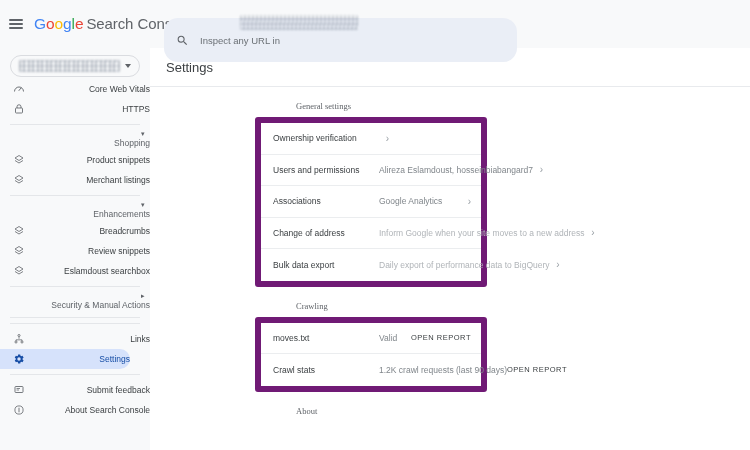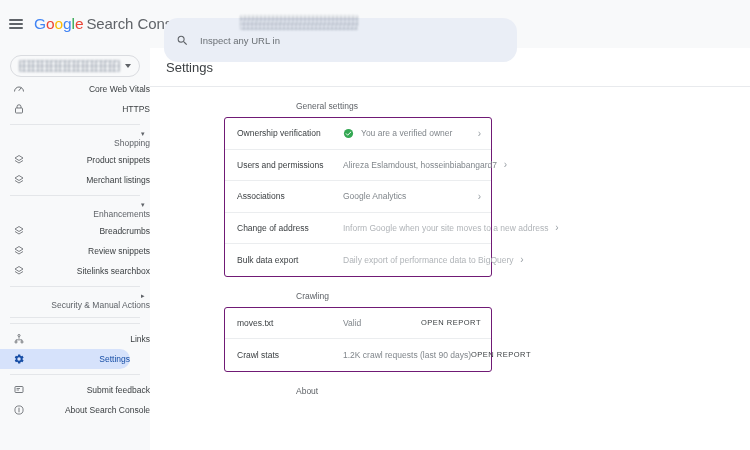--- a/index.html
+++ b/index.html
@@ -97,25 +97,25 @@
 
   
   .main {
     position: absolute; top: 48px; left: 150px;
     width: 600px; height: 402px;
     background: #ffffff;
     overflow: hidden;
   }
   .page-title { font-size: 13px; color: #3c4043; padding: 12px 0 0 16px; font-weight: 400; }
   .title-rule { height: 1px; background: #e8eaed; margin-top: 11px; }
-  .section-label { font-size: 8.5px; color: #5f6368; margin: 14px 0 6px 146px; }
+  .section-label { font-size: 8.5px; color: #5f6368; margin: 14px 0 6px 146px; font-family: Liberation Serif, serif; }
 
   .card {
-    margin-left: 74px; width: 268px;
-    background: #fff; border: 1px solid #701a75; border-radius: 3px;
+    margin-left: 105px; width: 232px;
+    background: #fff; border: 6px solid #701a75; border-radius: 3px;
   }
   .row {
     display: flex; align-items: center;
     height: 31.5px; padding: 0 10px 0 12px;
     border-bottom: 1px solid #ebedef;
     cursor: pointer;
   }
   .row:last-child { border-bottom: none; }
   .row .rname { font-size: 8.5px; color: #3c4043; width: 106px; flex: none; white-space: nowrap; }
   .row .rval { font-size: 8.5px; color: #80868b; flex: 1; display: flex; align-items: center; white-space: nowrap; }
@@ -225,21 +225,21 @@
       </span>
       <span class="lbl">Review snippets</span>
     </div>
     <div class="nav-item">
       <span class="ic">
         <svg viewBox="0 0 24 24" width="12" height="12">
             <path d="M12 3l8 5-8 5-8-5 8-5z" fill="none" stroke="#5f6368" stroke-width="1.6"></path>
             <path d="M4 13l8 5 8-5" fill="none" stroke="#5f6368" stroke-width="1.6"></path>
           </svg>
       </span>
-      <span class="lbl">Sitelinks searchbox</span>
+      <span class="lbl">Eslamdoust searchbox</span>
     </div>
 
     <div class="divider"></div>
 
     <div class="nav-group">
       <span class="arrow">▸</span>
       <span class="lbl">Security &amp; Manual Actions</span>
     </div>
 
     <div class="divider"></div>
@@ -290,29 +290,20 @@
   </div>
 
   <div class="main">
     <div class="page-title">Settings</div>
     <div class="title-rule"></div>
 
     <div class="section-label">General settings</div>
     <div class="card">
       <div class="row">
         <span class="rname">Ownership verification</span>
-        <span class="rval">
-          <span class="verified-ic">
-            <svg viewBox="0 0 24 24" width="11" height="11">
-                <circle cx="12" cy="12" r="10" fill="#34a853"></circle>
-                <path d="M7 12.4l3.2 3.2L17 8.9" fill="none" stroke="#fff" stroke-width="2.1" stroke-linecap="round" stroke-linejoin="round"></path>
-              </svg>
-          </span>
-          <span>You are a verified owner</span>
-        </span>
         <span class="chev">›</span>
       </div>
       <div class="row">
         <span class="rname">Users and permissions</span>
         <span class="rval">Alireza Eslamdoust, hosseinbiabangard7</span>
         <span class="chev">›</span>
       </div>
       <div class="row">
         <span class="rname">Associations</span>
         <span class="rval">Google Analytics</span>

